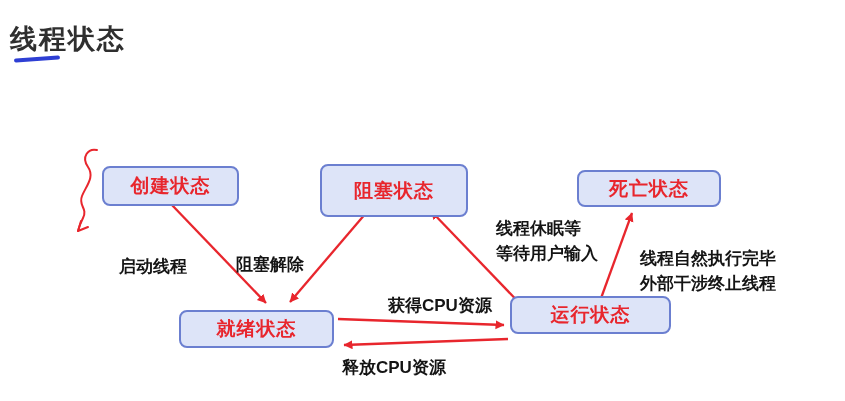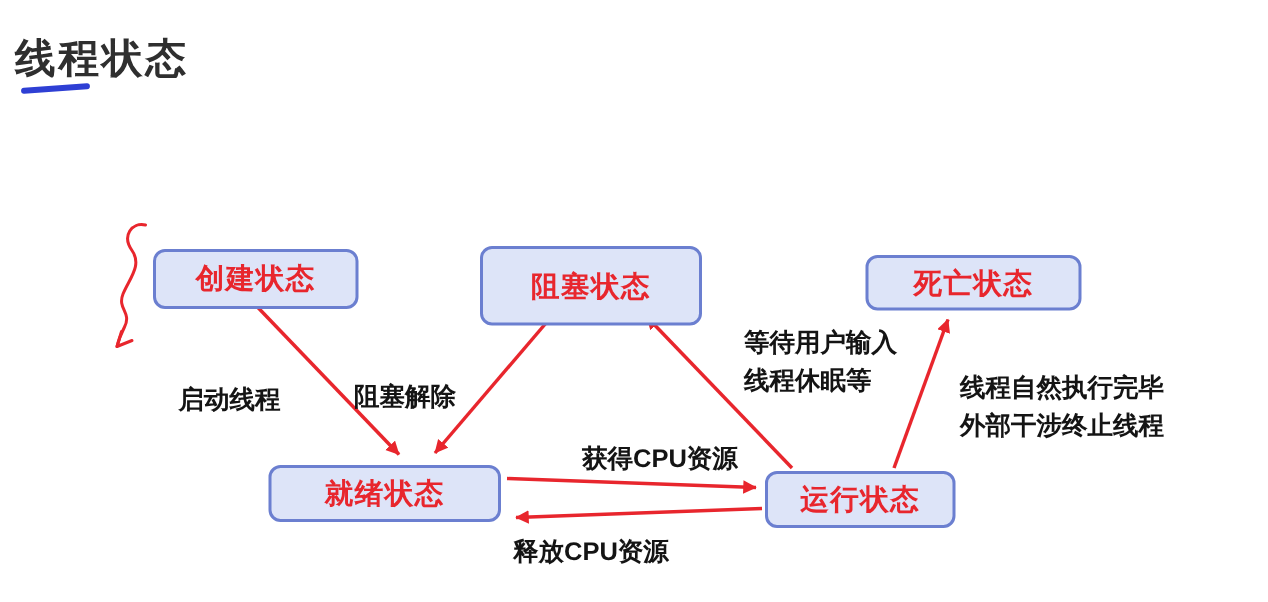--- a/index.html
+++ b/index.html
@@ -119,35 +119,35 @@
   </div>
 
   <div class="node" style="left:556px; top:170px; width:144px; height:37px;margin-left:21px;">
     <span>死亡状态</span>
   </div>
 
   <div class="node" style="left:179px; top:310px; width:155px; height:38px;">
     <span>就绪状态</span>
   </div>
 
-  <div class="node" style="left:510px; top:314px; width:127px; height:38px;">
+  <div class="node" style="left:510px; top:296px; width:161px; height:38px;">
     <span>运行状态</span>
   </div>
 
   <div class="edge-label" style="left:119px; top:254px;text-align:right;">启动线程</div>
 
   <div class="edge-label" style="left:236px; top:240px;margin-top:12px;">阻塞解除</div>
 
   <div class="edge-label" style="left:350px; top:293px;margin-left:38px;">获得CPU资源</div>
 
   <div class="edge-label" style="left:342px; top:355px;">释放CPU资源</div>
 
   <div class="edge-label" style="left:496px; top:216px;">
+    <div>线程休眠等</div>
     <div>等待用户输入</div>
-    <div>线程休眠等</div>
   </div>
 
   <div class="edge-label" style="left:640px; top:246px;">
     <div>线程自然执行完毕</div>
     <div>外部干涉终止线程</div>
   </div>
 
 </div>
 
 </body></html>

